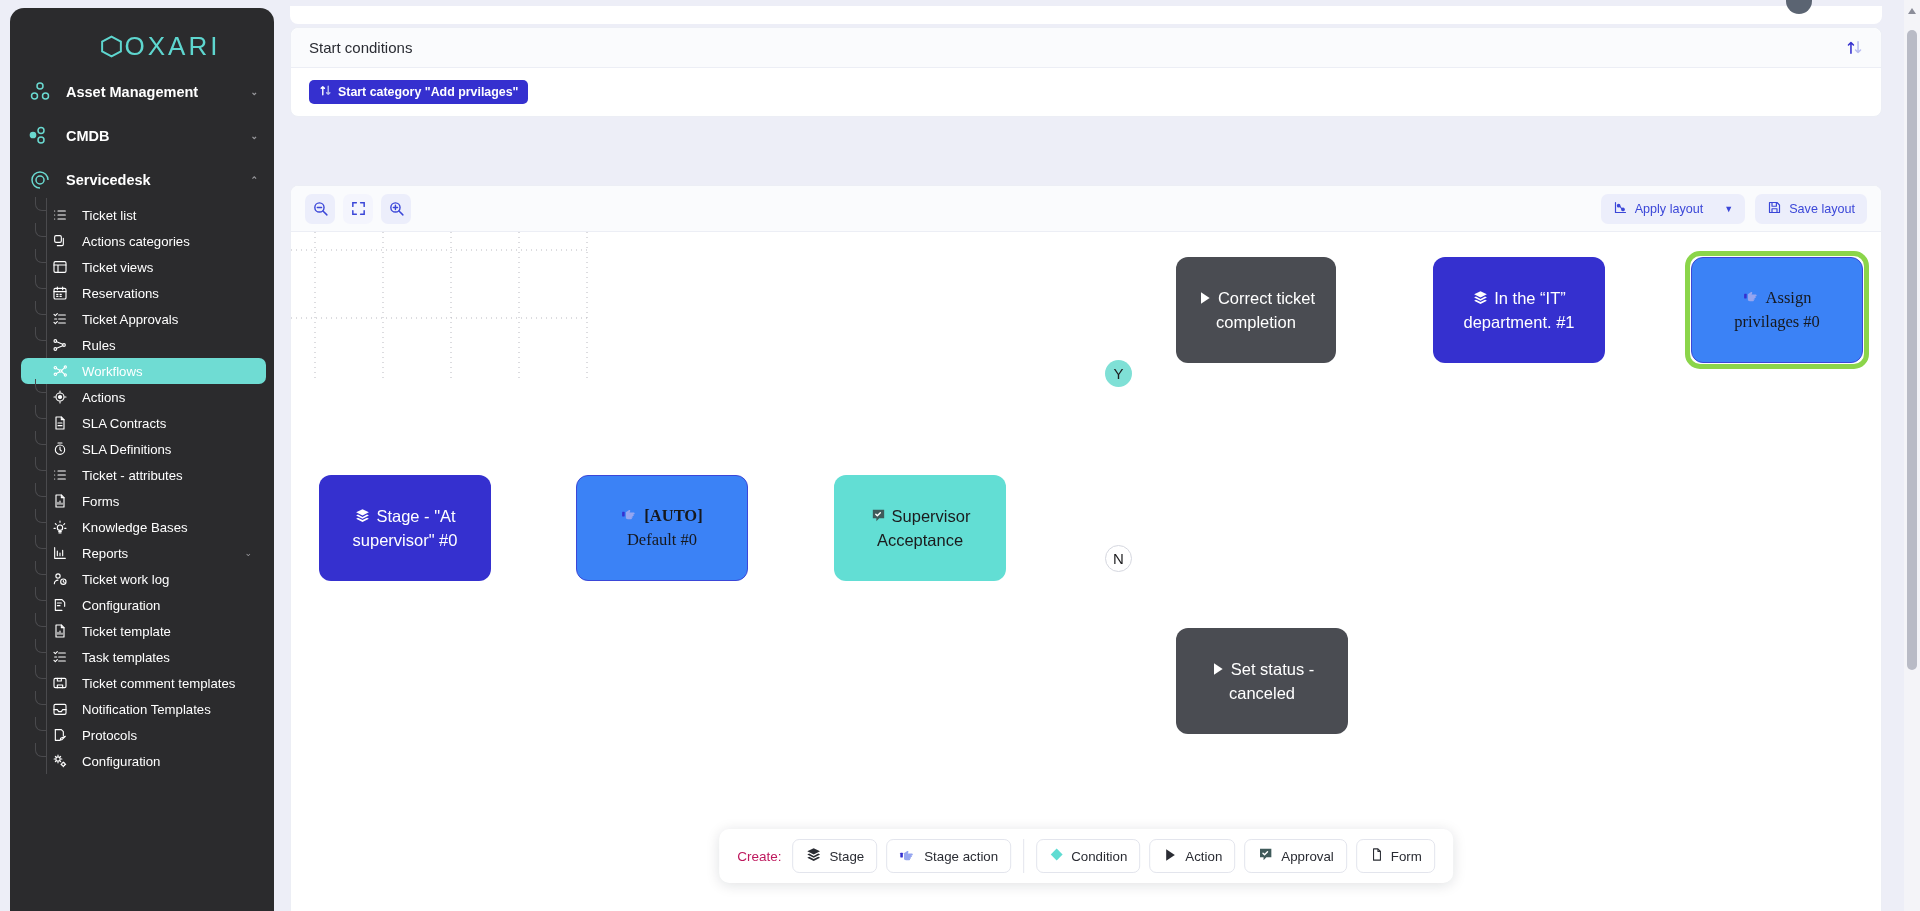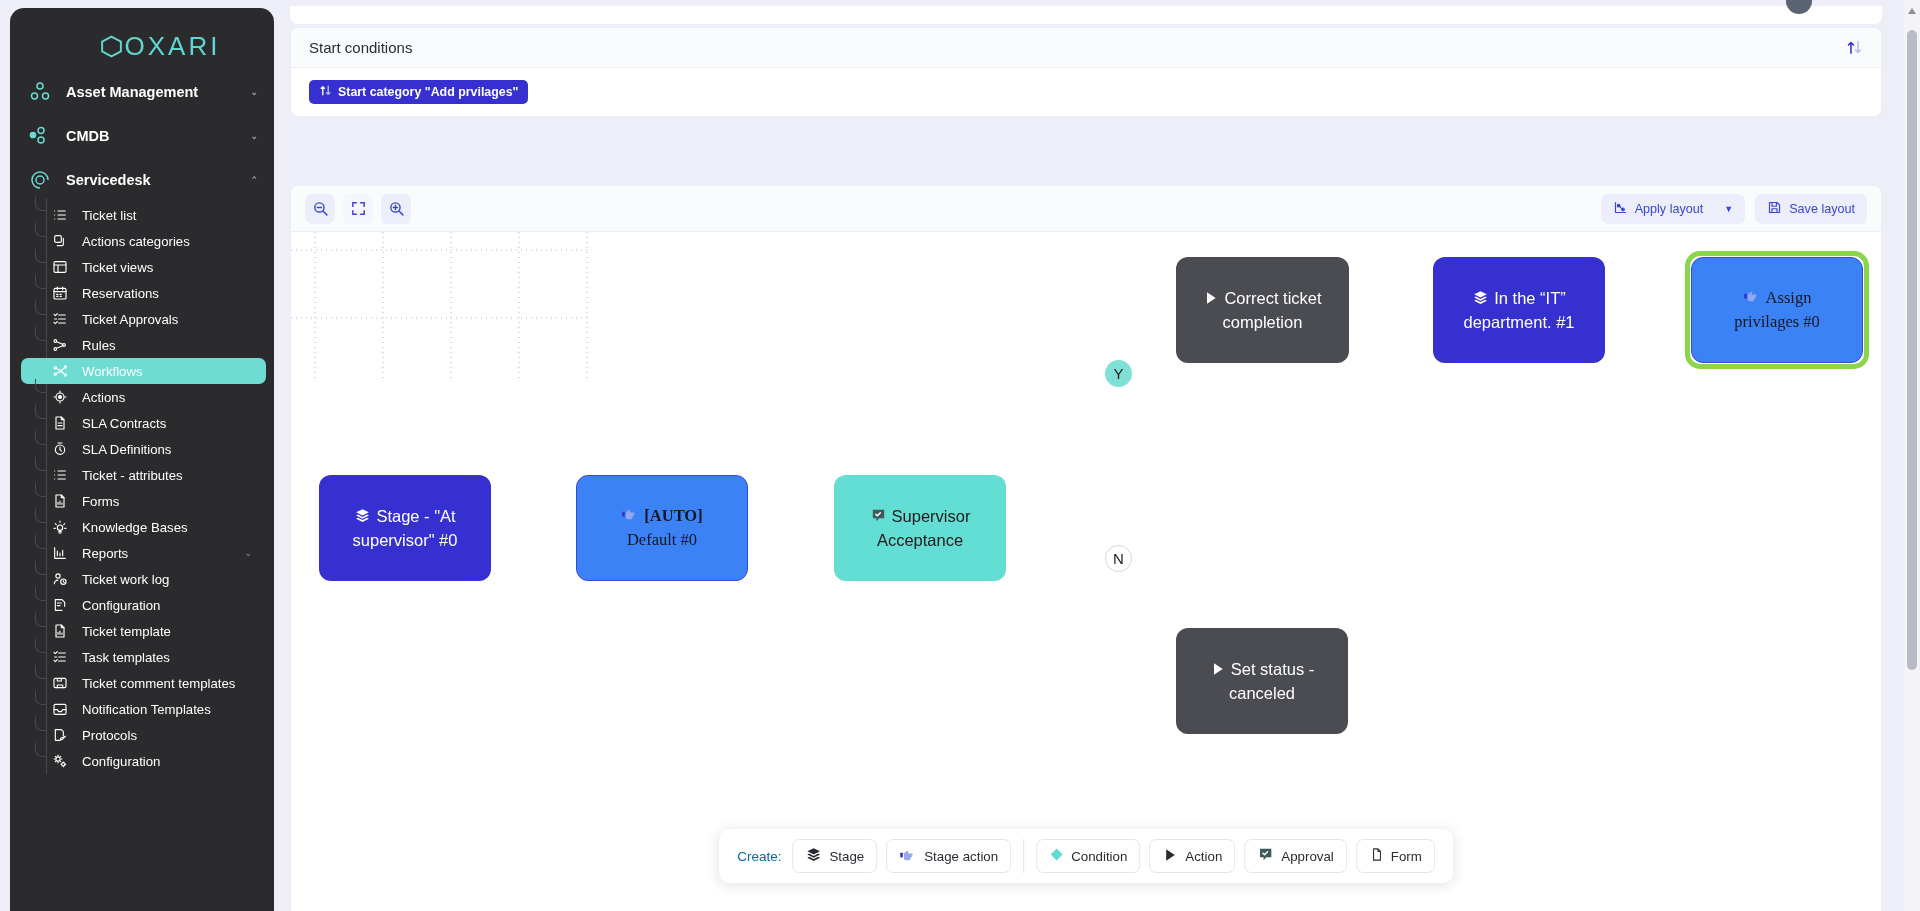--- a/index.html
+++ b/index.html
@@ -180,21 +180,21 @@
   .badge.y { background:#7fe0d6; }
   .badge.n { background:#ffffff; border: 1px solid #d5d7df; }
 
   #create-bar {
     position:absolute; left: 50%; transform: translateX(-50%);
     bottom: 28px; height: 54px; background:#ffffff;
     border-radius: 10px; box-shadow: 0 2px 14px rgba(16,24,40,.13);
     display:flex; align-items:center; gap: 9px; padding: 0 18px;
     z-index: 5;
   }
-  #create-label { font-size: 13.5px; color:#0369a1; margin-right: 2px; }
+  #create-label { font-size: 13.5px; color:#be185d; margin-right: 2px; }
   .cbtn {
     background:#ffffff; border: 1px solid #e3e5ed; border-radius: 7px;
     height: 34px; display:flex; align-items:center; gap:7px; padding: 0 12px;
     font-size: 13.3px; color:#2a2c33; cursor:pointer;
     font-family:"Liberation Sans", sans-serif;
   }
   .cdiv { width:1px; height: 34px; background:#e3e5ed; margin: 0 3px; }
 
   #right-scroll {
     position:absolute; right: 0; top: 0; width: 16px; height: 911px;
@@ -631,21 +631,21 @@
           </div>
           <div class="node n-approval" style="left: 543px; top: 243px; width: 172px; height: 106px;">
             <div>
               <span class="nlabel"><span class="nicon"><svg width="17" height="17" viewBox="0 0 24 24">
                     <path d="M4 4h16v12H13l-4 4v-4H4z" fill="#3f5a5a"></path>
                     <path d="M8.2 10.2l2.2 2.2 4.2-4.4" fill="none" stroke="#ffffff" stroke-width="2" stroke-linecap="round" stroke-linejoin="round"></path>
                   </svg></span><span style="">Supervisor</span></span>
               <span class="nlabel">Acceptance</span>
             </div>
           </div>
-          <div class="node n-action" style="left: 885px; top: 25px; width: 173px; height: 106px;">
+          <div class="node n-action" style="left: 885px; top: 25px; width: 160px; height: 106px;">
             <div>
               <span class="nlabel"><span class="nicon"><svg width="16" height="16" viewBox="0 0 24 24">
                     <path d="M6 3.5l13 8.5-13 8.5z" fill="#ffffff"></path>
                   </svg></span><span style="">Correct ticket</span></span>
               <span class="nlabel">completion</span>
             </div>
           </div>
           <div class="node n-stage" style="left: 1142px; top: 25px; width: 172px; height: 106px;">
             <div>
               <span class="nlabel"><span class="nicon"><svg width="17" height="17" viewBox="0 0 24 24" fill="#ffffff">

